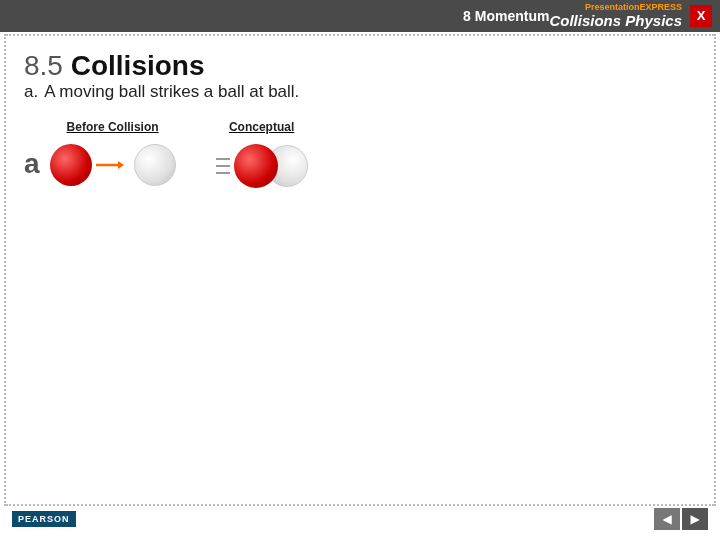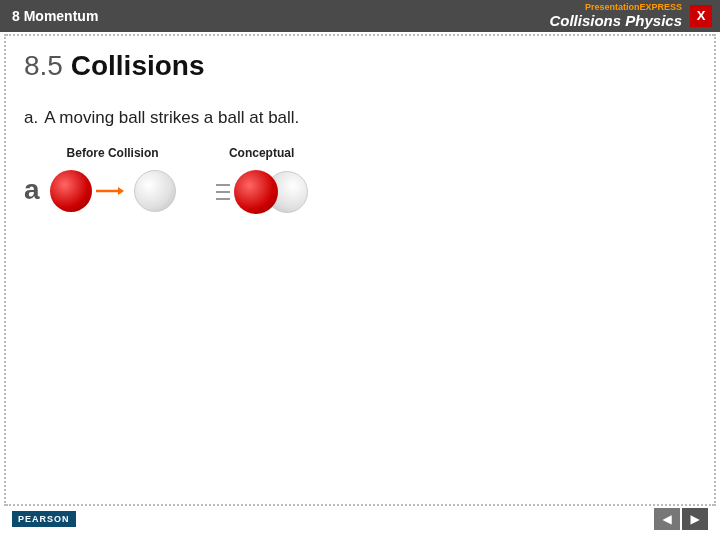--- a/index.html
+++ b/index.html
@@ -10,21 +10,21 @@
       font-family: Arial, sans-serif;
       background: #fff;
       overflow: hidden;
       position: relative;
     }
 
     
     .header {
       display: flex;
       align-items: center;
-      justify-content: space-between;
+      justify-content: flex-end;
       background: #4a4a4a;
       height: 32px;
       padding: 0 8px 0 12px;
     }
 
     .header-title {
       color: #fff;
       font-size: 14px;
       font-weight: bold;
     }
@@ -50,21 +50,21 @@
     }
 
     
     .content {
       padding: 18px 24px 12px 24px;
     }
 
     .section-title {
       font-size: 28px;
       color: #333;
-      margin-bottom: 26px;
+      margin-bottom: 0;
     }
 
     .section-title .num {
       font-weight: normal;
       color: #555;
     }
 
     .section-title .bold {
       font-weight: bold;
       color: #111;
@@ -109,20 +109,21 @@
       display: flex;
       align-items: flex-start;
       gap: 40px;
     }
 
     .phase {
       display: flex;
       flex-direction: column;
       align-items: center;
       gap: 4px;
+      text-decoration: underline;
     }
 
     .phase-label {
       font-size: 12px;
       font-weight: bold;
       color: #222;
       text-align: center;
       margin-bottom: 6px;
     }
 

